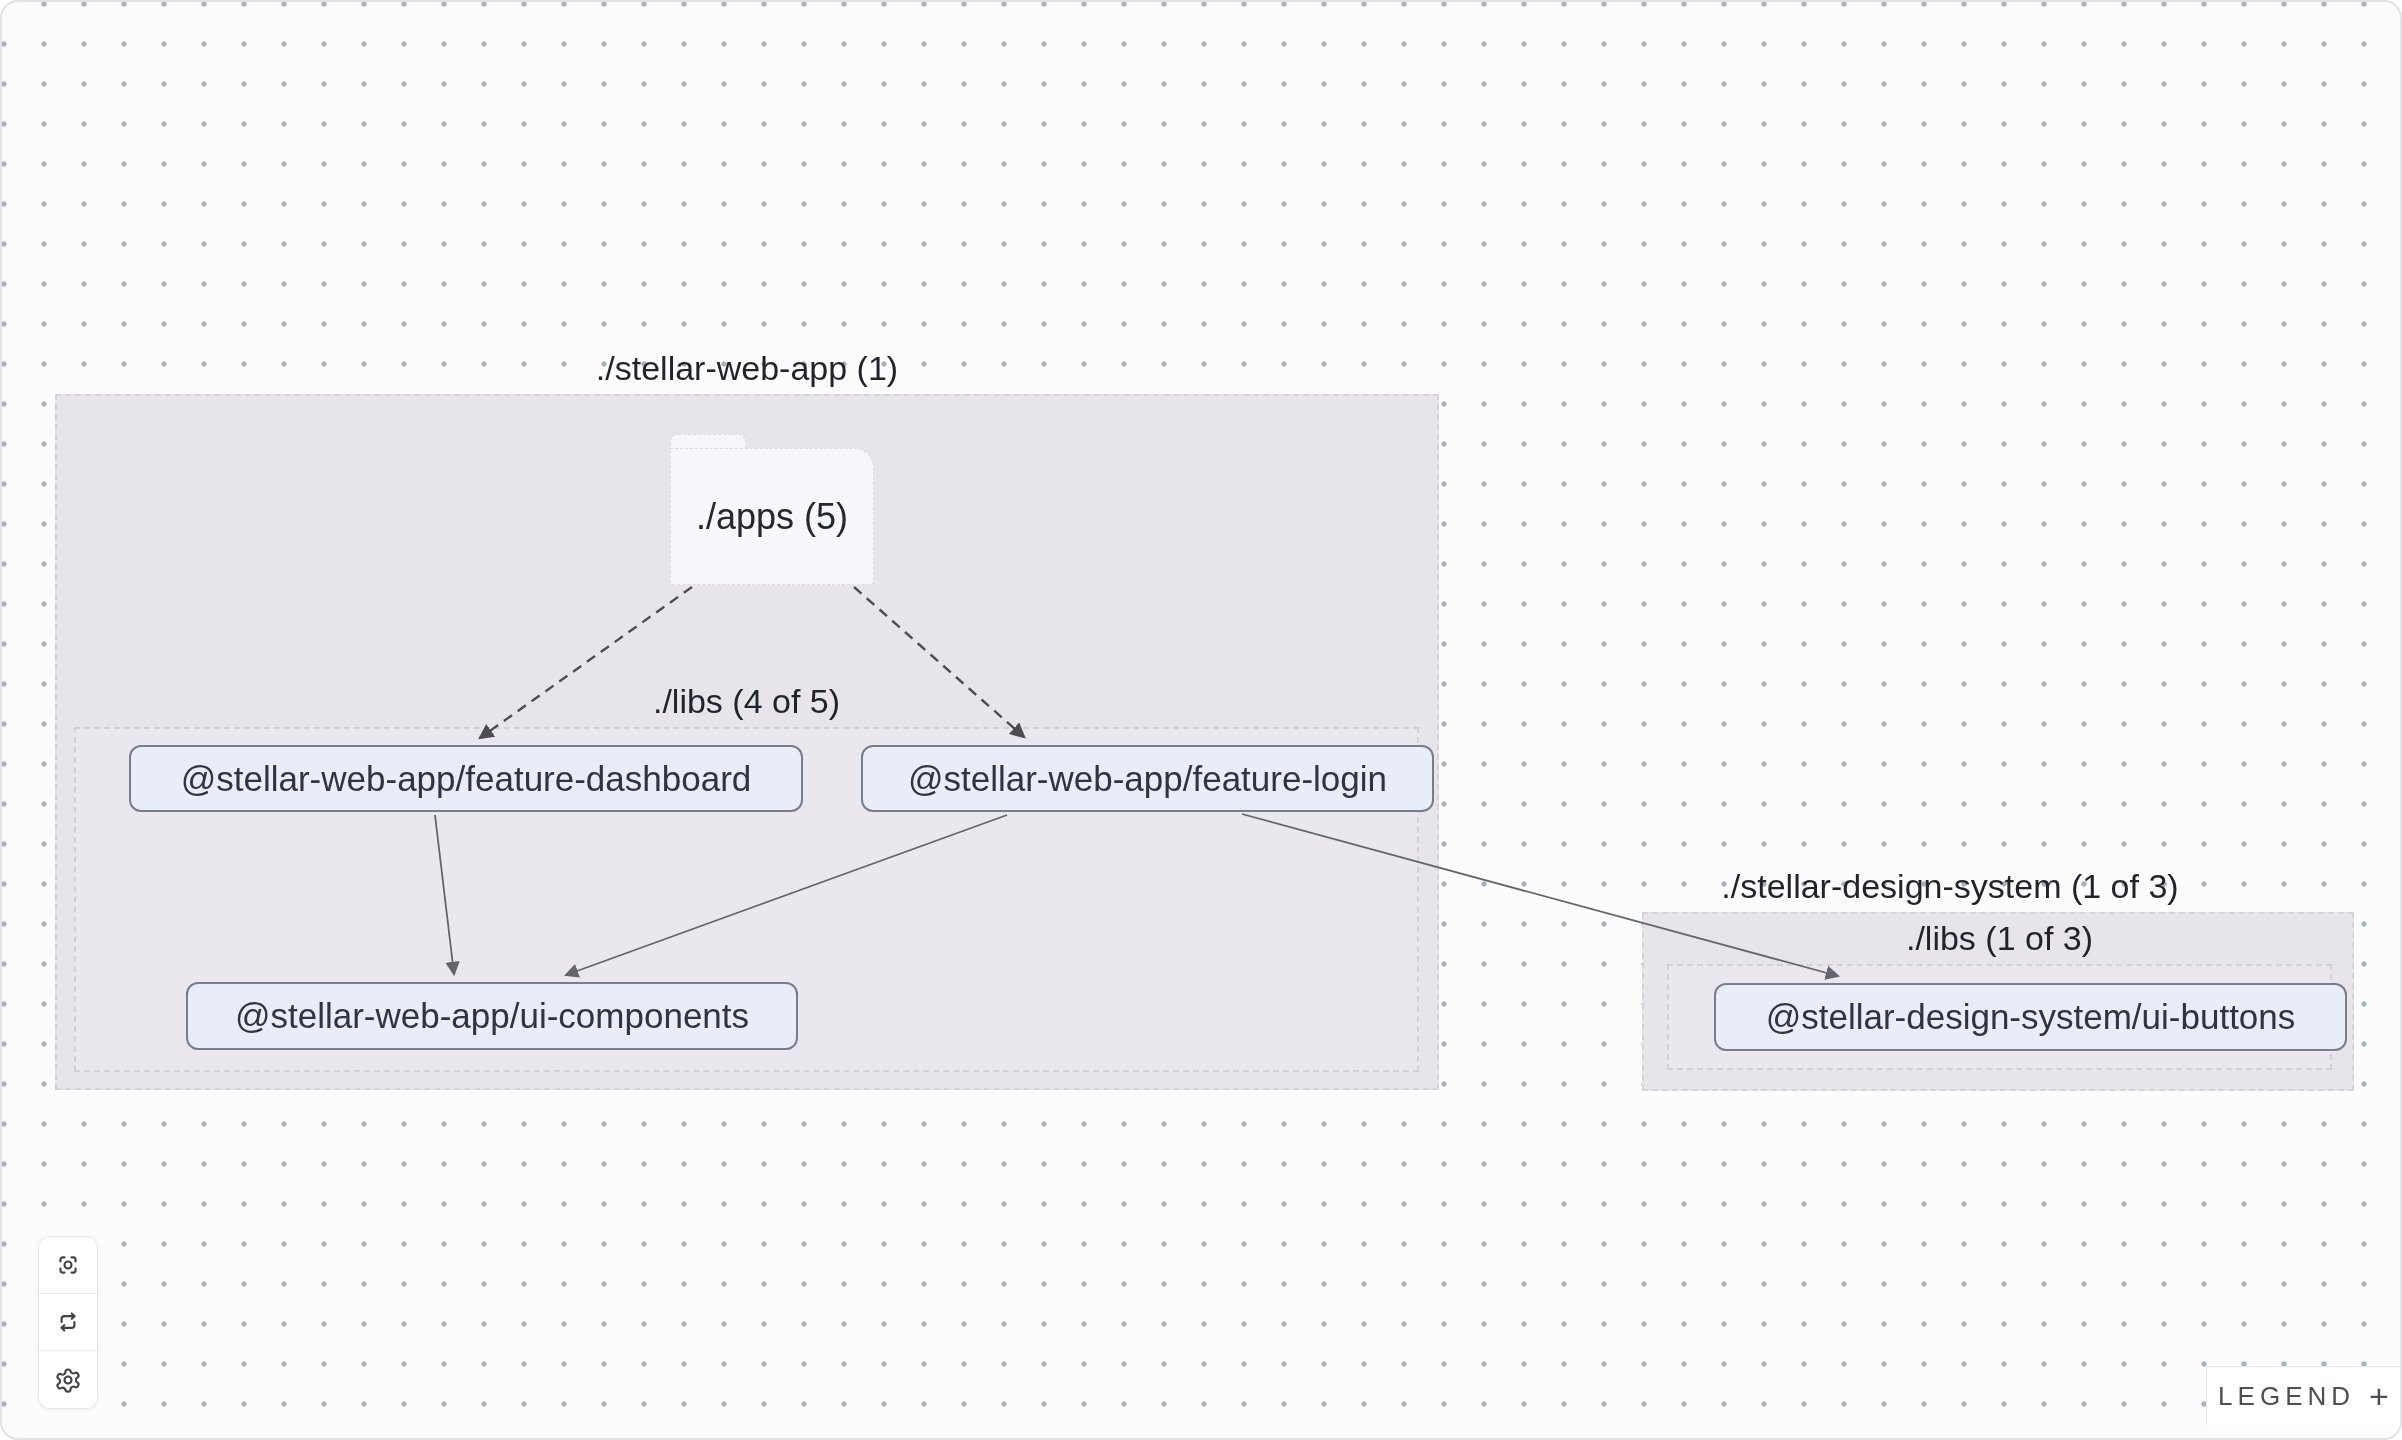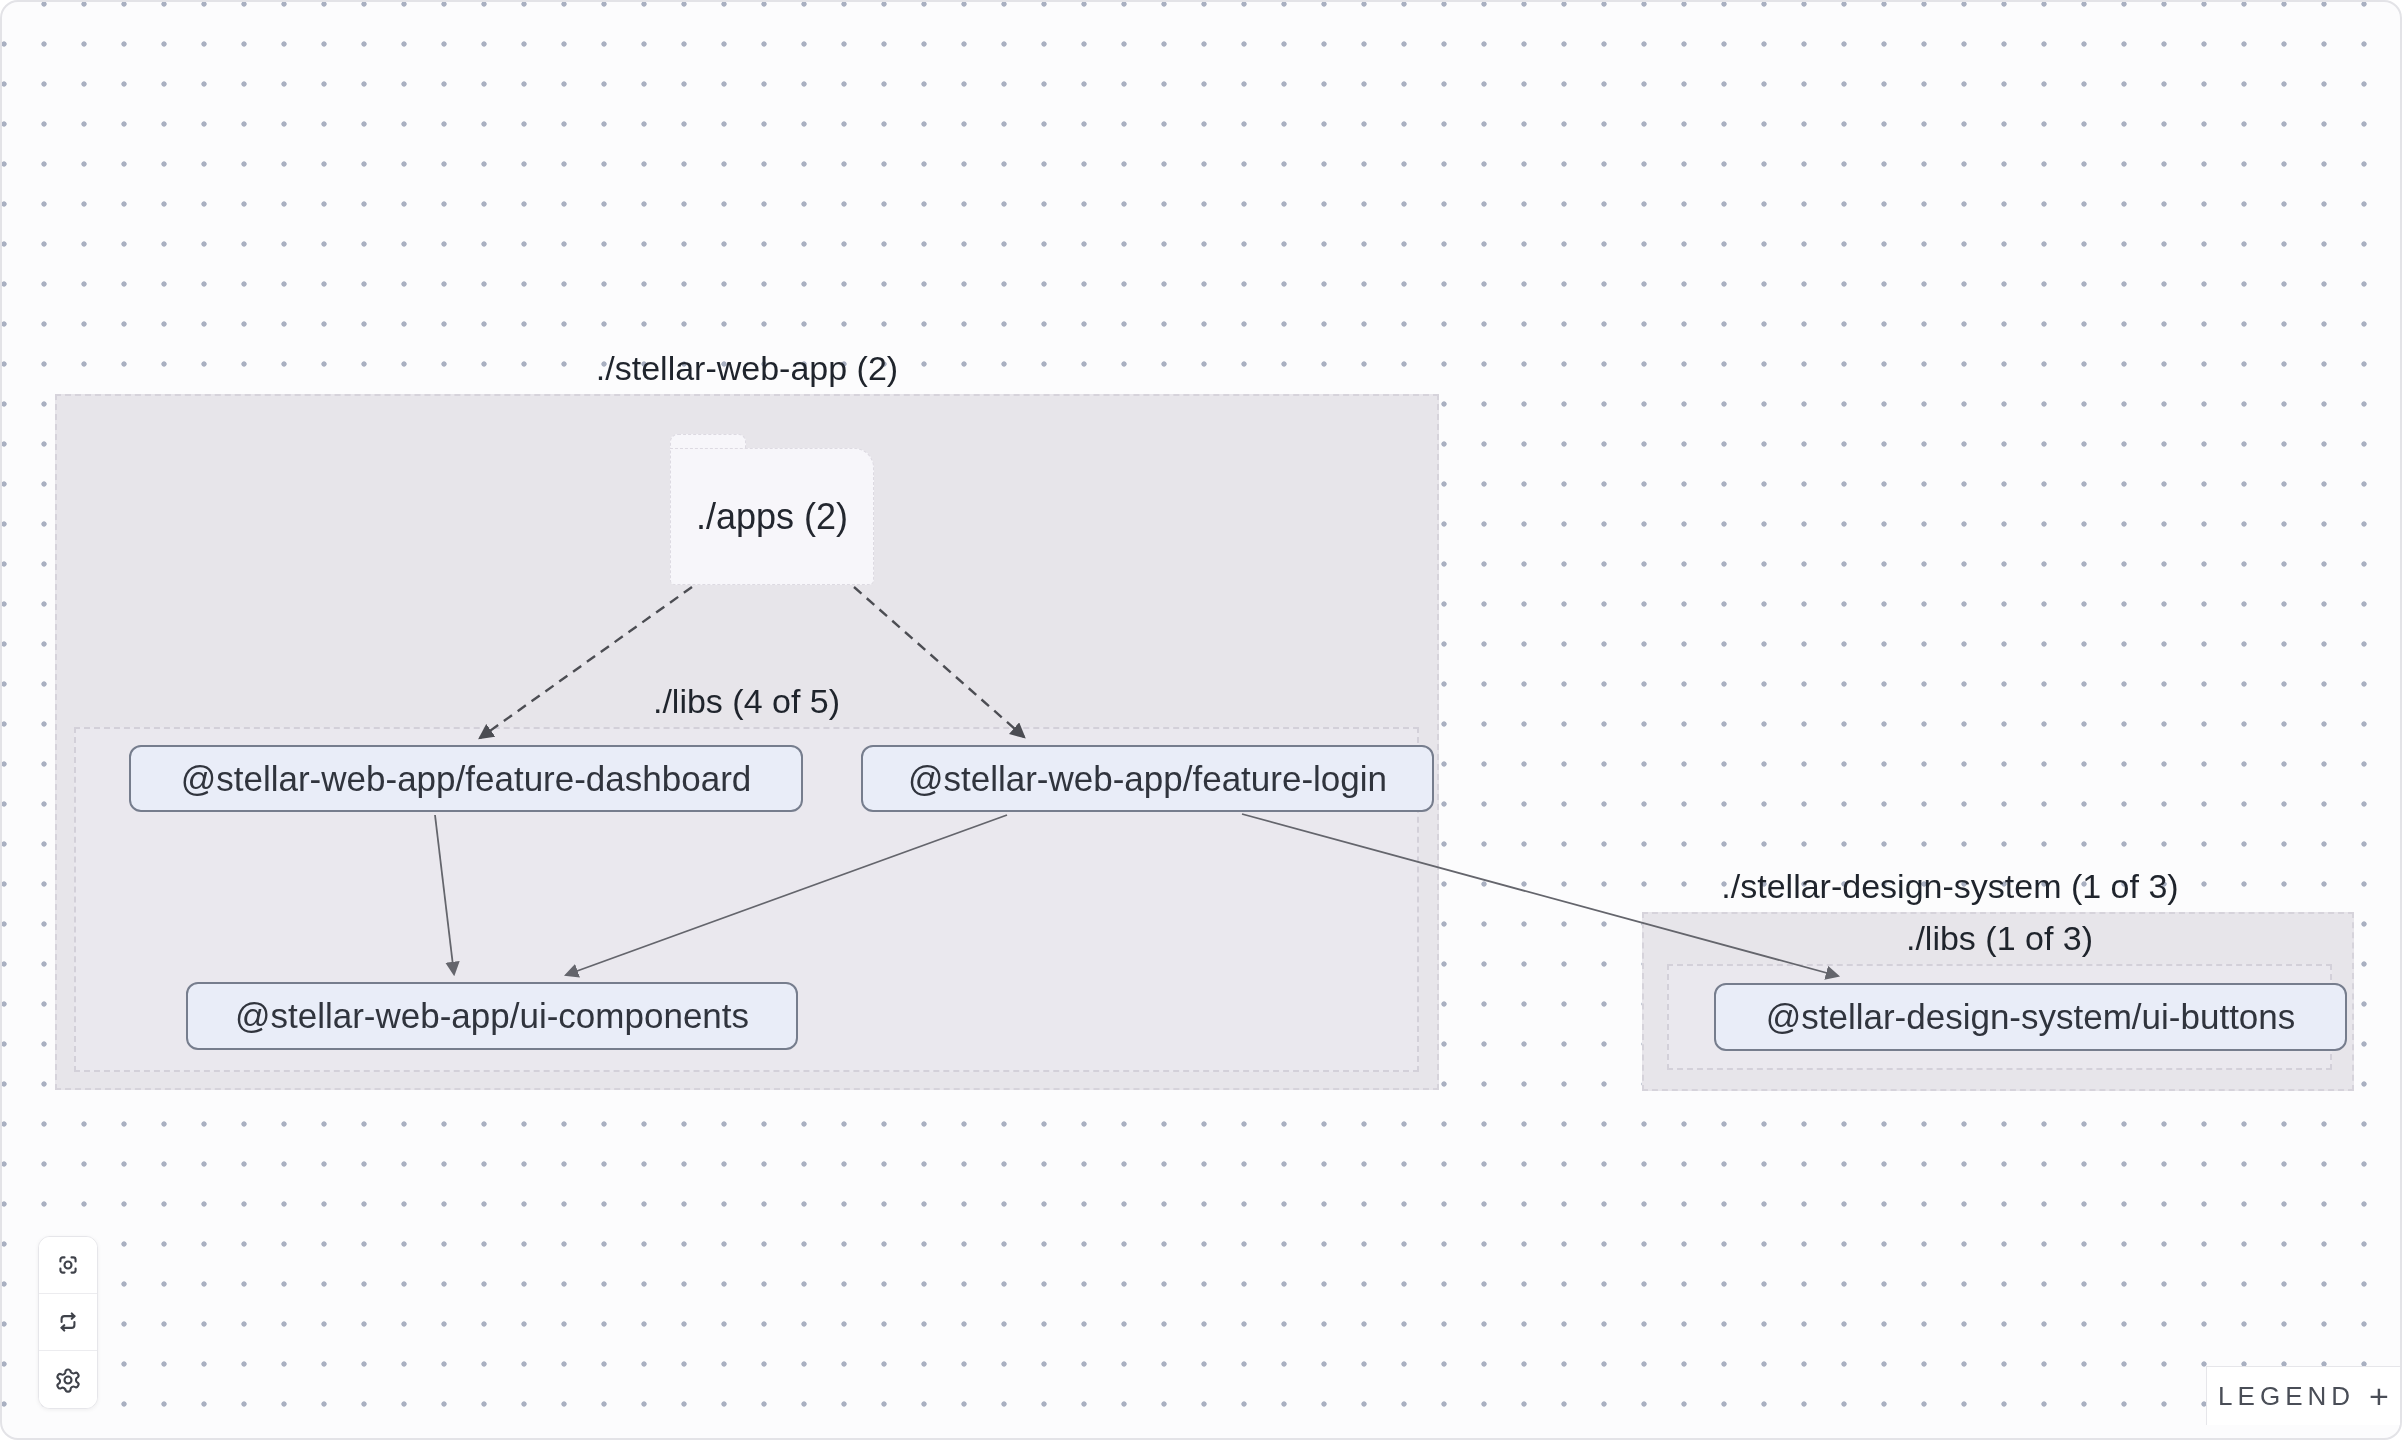--- a/index.html
+++ b/index.html
@@ -107,21 +107,21 @@
   }
   #legend .plus{font-size:34px;font-weight:300;letter-spacing:0;color:#4a4e57;line-height:1;}
 </style>
 </head>
 <body>
 
 <div id="canvas">
 
   <div class="group" style="left:53px;top:392px;width:1384px;height:696px;"></div>
   <div class="subgroup" style="left:72px;top:725px;width:1345px;height:345px;"></div>
-  <div class="group-label" style="left:53px;top:343px;width:1384px;">./stellar-web-app (2)</div>
+  <div class="group-label" style="left:53px;top:343px;width:1384px;">./stellar-web-app (1)</div>
   <div class="group-label" style="left:72px;top:676px;width:1345px;">./libs (4 of 5)</div>
 
   <div class="group" style="left:1640px;top:910px;width:712px;height:179px;"></div>
   <div class="subgroup" style="left:1665px;top:962px;width:665px;height:106px;"></div>
   <div class="group-label" style="left:1592px;top:861px;width:712px;">./stellar-design-system (1 of 3)</div>
   <div class="group-label" style="left:1665px;top:913px;width:665px;">./libs (1 of 3)</div>
 
   <svg id="edges" viewBox="0 0 2402 1440">
     <defs>
       <marker id="arrow-d" viewBox="0 0 10 10" refX="8.5" refY="5" markerWidth="6.5" markerHeight="6.5" orient="auto-start-reverse">
@@ -133,21 +133,21 @@
     </defs>
     <line x1="690" y1="585" x2="478" y2="736" stroke="#4c4d53" stroke-width="2.4" stroke-dasharray="10 7" marker-end="url(#arrow-d)"></line>
     <line x1="852" y1="585" x2="1022" y2="735" stroke="#4c4d53" stroke-width="2.4" stroke-dasharray="10 7" marker-end="url(#arrow-d)"></line>
     <line x1="433" y1="813" x2="452" y2="972" stroke="#64656c" stroke-width="1.8" marker-end="url(#arrow-s)"></line>
     <line x1="1005" y1="813" x2="564" y2="973" stroke="#64656c" stroke-width="1.8" marker-end="url(#arrow-s)"></line>
     <line x1="1240" y1="812" x2="1836" y2="974" stroke="#64656c" stroke-width="1.8" marker-end="url(#arrow-s)"></line>
   </svg>
 
   <div class="folder">
     <div class="tab"></div>
-    <div class="body">./apps (2)</div>
+    <div class="body">./apps (5)</div>
   </div>
 
   <div class="node" id="node-feature-dashboard">
     <span>@stellar-web-app/feature-dashboard</span>
   </div>
   <div class="node" id="node-ui-components">
     <span>@stellar-web-app/ui-components</span>
   </div>
   <div class="node" id="node-feature-login">
     <span>@stellar-web-app/feature-login</span>

